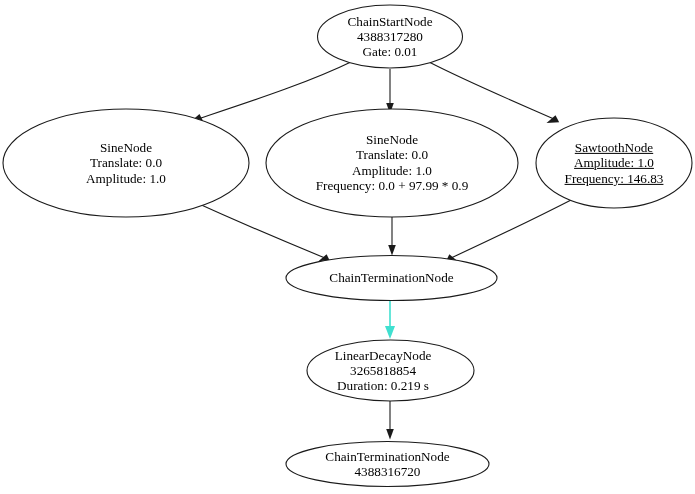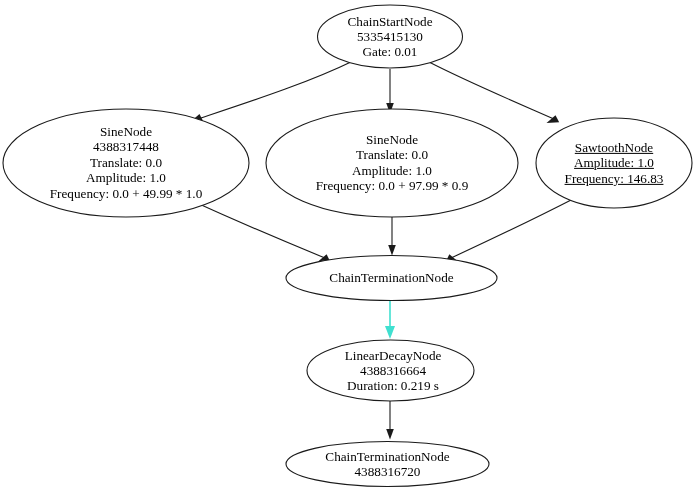--- a/index.html
+++ b/index.html
@@ -116,52 +116,50 @@
 
     <ellipse class="node-ellipse" cx="391.5" cy="278" rx="105.5" ry="22.5"></ellipse>
 
     <ellipse class="node-ellipse" cx="390.5" cy="370.5" rx="83.5" ry="30.5"></ellipse>
 
     <ellipse class="node-ellipse" cx="387.5" cy="464" rx="101.5" ry="22.5"></ellipse>
   </svg>
 
   <div class="node-label" style="left:390px; top:36.5px;">
     <span class="ln">ChainStartNode</span>
-    <span class="ln">5335415130</span>
+    <span class="ln">4388317280</span>
     <span class="ln">Gate: 0.01</span>
   </div>
 
   <div class="node-label" style="left:126px; top:163px;">
     <span class="ln">SineNode</span>
-    <span class="ln">4388317448</span>
     <span class="ln">Translate: 0.0</span>
     <span class="ln">Amplitude: 1.0</span>
-    <span class="ln">Frequency: 0.0 + 49.99 * 1.0</span>
   </div>
 
   <div class="node-label" style="left:392px; top:163px;">
     <span class="ln">SineNode</span>
     <span class="ln">Translate: 0.0</span>
     <span class="ln">Amplitude: 1.0</span>
     <span class="ln">Frequency: 0.0 + 97.99 * 0.9</span>
   </div>
 
   <div class="node-label" style="left:614px; top:163px;text-decoration:underline;">
     <span class="ln">SawtoothNode</span>
     <span class="ln">Amplitude: 1.0</span>
     <span class="ln">Frequency: 146.83</span>
   </div>
 
   <div class="node-label" style="left:391.5px; top:278px;">
     <span class="ln">ChainTerminationNode</span>
   </div>
 
-  <div class="node-label" style="left:393px; top:370.5px;">
+  <div class="node-label" style="left:383px; top:370.5px;">
     <span class="ln">LinearDecayNode</span>
-    <span class="ln">4388316664</span>
+    <span class="ln">3265818854</span>
     <span class="ln">Duration: 0.219 s</span>
   </div>
 
   <div class="node-label" style="left:387.5px; top:464px;">
     <span class="ln">ChainTerminationNode</span>
     <span class="ln">4388316720</span>
   </div>
 
 </div>
 

